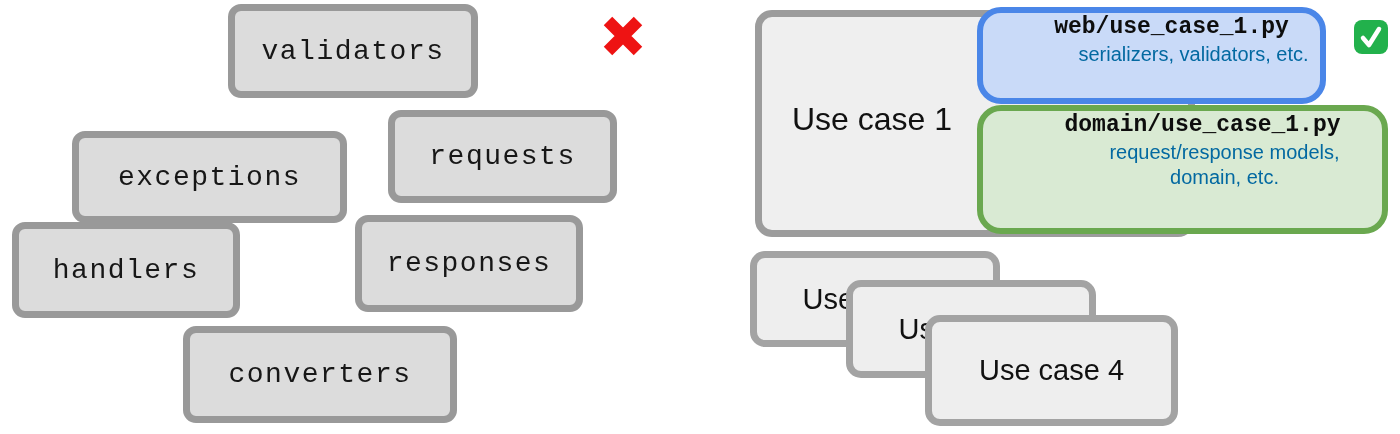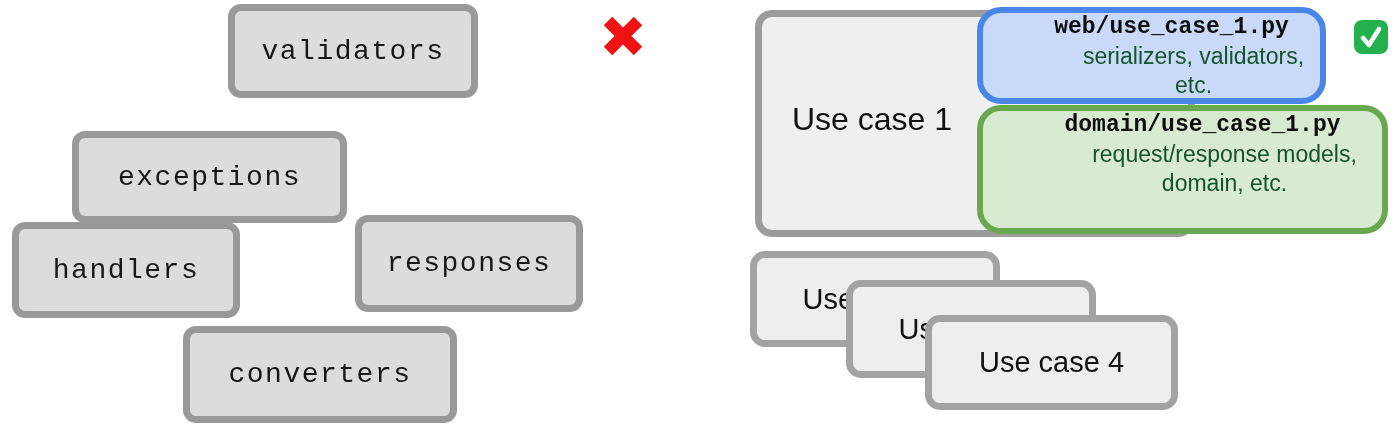--- a/index.html
+++ b/index.html
@@ -65,22 +65,22 @@
     line-height: 1.26;
     padding-left: 40px;
   }
   .file-box .filename {
     font-family: "Liberation Mono", monospace;
     font-weight: bold;
     font-size: 23px;
     color: #0d0d0d;
   }
   .file-box .filedesc {
-    font-size: 23px;
-    color: #14532d;
+    font-size: 20px;
+    color: #0369a1;
     margin-left: 44px;
   }
   .web-box {
     left: 977px; top: 7px; width: 349px; height: 97px;
     background: #c9daf8;
     border: 6px solid #4a86e8;
   }
   .domain-box {
     left: 977px; top: 105px; width: 411px; height: 129px;
     background: #d9ead3;
@@ -96,32 +96,35 @@
     border-radius: 15px;
     display: flex;
     align-items: center;
     justify-content: center;
     font-size: 29px;
     color: #111111;
     overflow: hidden;
   }
   .stack-uc2 { left: 750px; top: 251px; width: 250px; height: 96px; z-index: 1; }
   .stack-uc3 { left: 846px; top: 280px; width: 250px; height: 98px; z-index: 2; }
-  .stack-uc4 { left: 925px; top: 315px; width: 253px; height: 95px; z-index: 3; }
+  .stack-uc4 { left: 925px; top: 315px; width: 253px; height: 111px; z-index: 3; }
 </style>
 </head>
 <body>
 
 <div class="canvas">
 
   <div class="mono-box box-validators">
     <span>validators</span>
   </div>
   <div class="mono-box box-exceptions">
     <span>exceptions</span>
+  </div>
+  <div class="mono-box box-requests">
+    <span>requests</span>
   </div>
   <div class="mono-box box-handlers">
     <span>handlers</span>
   </div>
   <div class="mono-box box-converters">
     <span>converters</span>
   </div>
   <div class="mono-box box-responses">
     <span>responses</span>
   </div>

